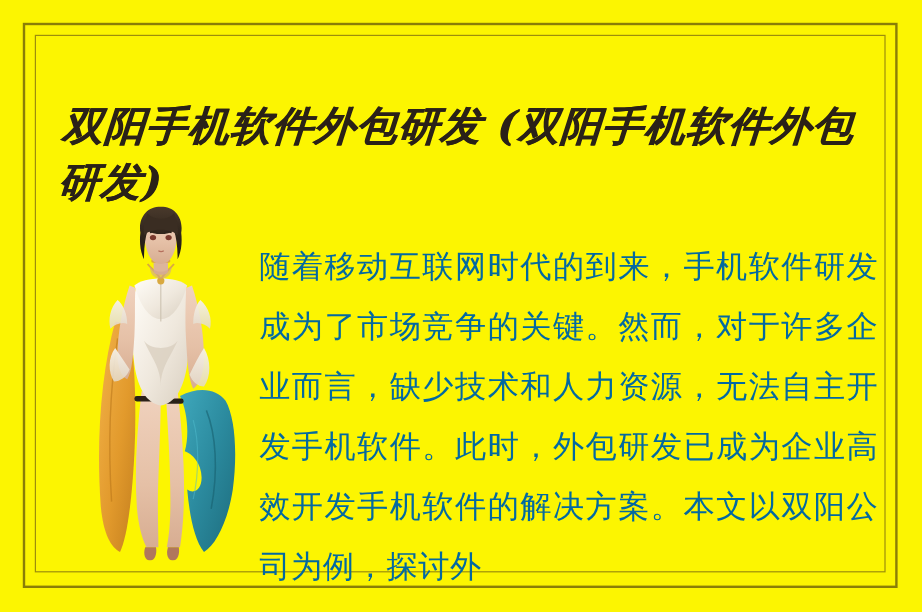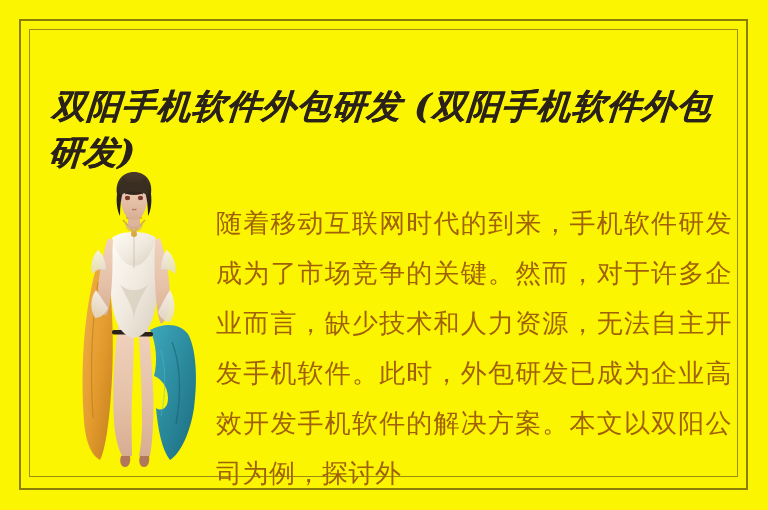--- a/index.html
+++ b/index.html
@@ -73,21 +73,21 @@
   .illustration svg { display: block; width: 145px; height: 295px; }
 
   
   .body-copy {
     position: absolute;
     left: 216px;
     top: 172px;
     width: 516px;
     height: 300px;
     overflow: hidden;
-    color: #a16207;
+    color: #0369a1;
     font-family: "DejaVu Sans", "Liberation Sans", sans-serif;
     font-size: 26px;
     line-height: 50px;
     letter-spacing: 0.5px;
     text-align: justify;
     text-justify: inter-character;
     word-break: break-all;
   }
 </style>
 </head>

